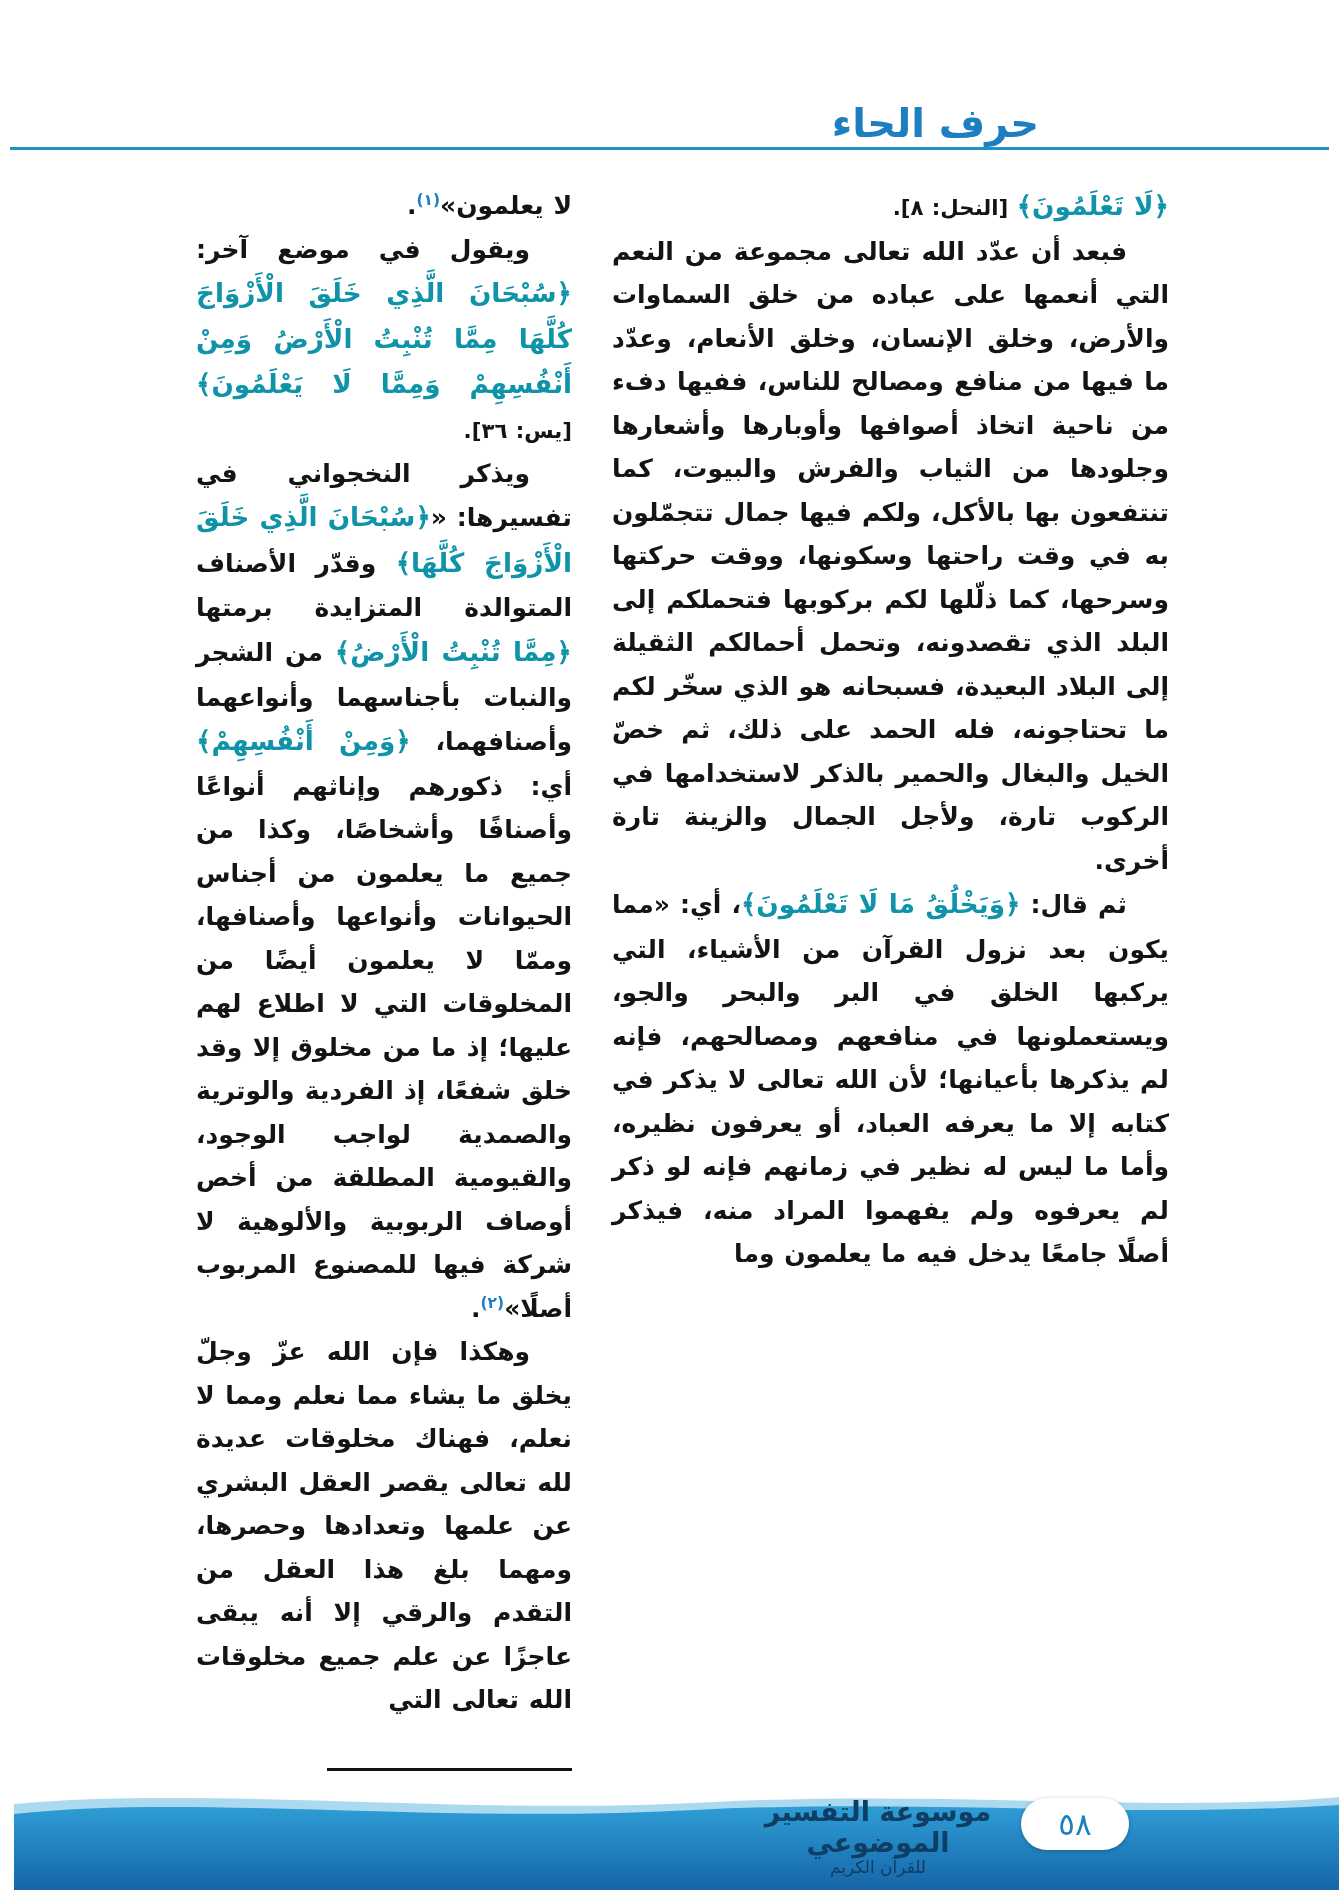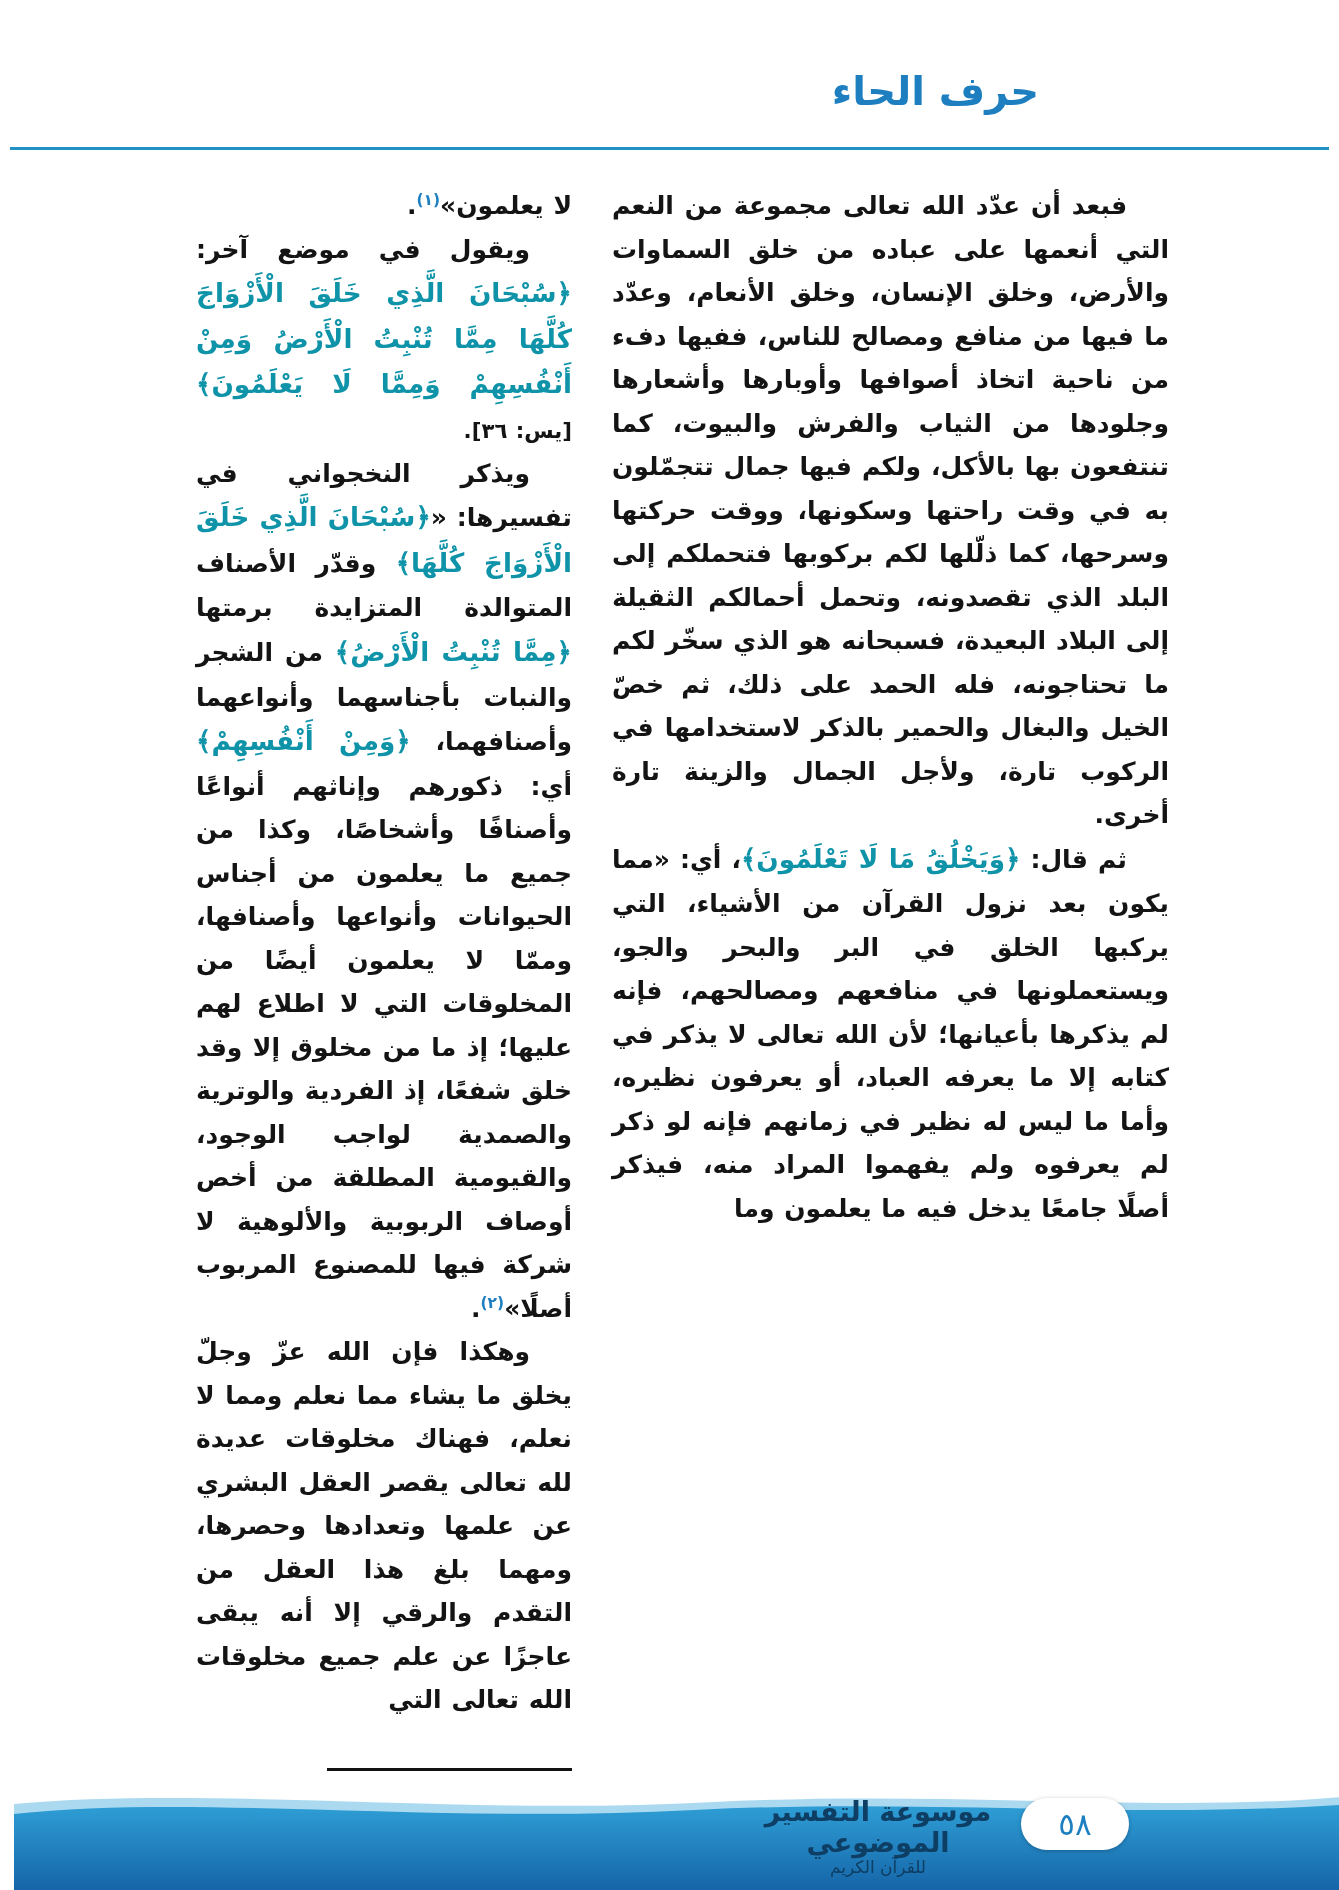--- a/index.html
+++ b/index.html
@@ -7,21 +7,21 @@
   body {
     position:relative;
     overflow:hidden;
     background:#ffffff;
     direction:rtl;
     color:var(--text-black, #141414);
     font-family:"DejaVu Sans", sans-serif;
   }
 
   
-  .page-header { position:absolute; top:68px; right:300px; }
+  .page-header { position:absolute; top:100px; right:300px; }
   .section-title {
     color:var(--accent-blue, #1d7fc0);
     font-size:40px;
     font-weight:bold;
     letter-spacing:1px;
   }
   .header-rule {
     position:absolute; top:147px; left:10px; right:10px;
     height:3px; background:var(--rule-blue, #2191c6);
   }
@@ -97,20 +97,21 @@
 <body>
 
 <header class="page-header">
   <div class="section-title">حرف الحاء</div>
 </header>
 
 <div class="header-rule"></div>
 
 <main class="content">
   <section class="column col-right" id="col-right">
+      <p class="para"><span class="seg-verse">﴿لَا تَعْلَمُونَ﴾</span><span class="seg-ref"> [النحل: ٨].</span></p>
       <p class="para indent"><span class="seg-text">فبعد أن عدّد الله تعالى مجموعة من النعم التي أنعمها على عباده من خلق السماوات والأرض، وخلق الإنسان، وخلق الأنعام، وعدّد ما فيها من منافع ومصالح للناس، ففيها دفء من ناحية اتخاذ أصوافها وأوبارها وأشعارها وجلودها من الثياب والفرش والبيوت، كما تنتفعون بها بالأكل، ولكم فيها جمال تتجمّلون به في وقت راحتها وسكونها، ووقت حركتها وسرحها، كما ذلّلها لكم بركوبها فتحملكم إلى البلد الذي تقصدونه، وتحمل أحمالكم الثقيلة إلى البلاد البعيدة، فسبحانه هو الذي سخّر لكم ما تحتاجونه، فله الحمد على ذلك، ثم خصّ الخيل والبغال والحمير بالذكر لاستخدامها في الركوب تارة، ولأجل الجمال والزينة تارة أخرى.</span></p>
       <p class="para indent"><span class="seg-text">ثم قال: </span><span class="seg-verse">﴿وَيَخْلُقُ مَا لَا تَعْلَمُونَ﴾</span><span class="seg-text">، أي: «مما يكون بعد نزول القرآن من الأشياء، التي يركبها الخلق في البر والبحر والجو، ويستعملونها في منافعهم ومصالحهم، فإنه لم يذكرها بأعيانها؛ لأن الله تعالى لا يذكر في كتابه إلا ما يعرفه العباد، أو يعرفون نظيره، وأما ما ليس له نظير في زمانهم فإنه لو ذكر لم يعرفوه ولم يفهموا المراد منه، فيذكر أصلًا جامعًا يدخل فيه ما يعلمون وما</span></p>
     </section>
   <section class="column col-left">
     <div id="col-left-paras">
         <p class="para"><span class="seg-text">لا يعلمون»</span><span class="seg-fn">(١)</span><span class="seg-text">.</span></p>
         <p class="para indent"><span class="seg-text">ويقول في موضع آخر: </span><span class="seg-verse">﴿سُبْحَانَ الَّذِي خَلَقَ الْأَزْوَاجَ كُلَّهَا مِمَّا تُنْبِتُ الْأَرْضُ وَمِنْ أَنْفُسِهِمْ وَمِمَّا لَا يَعْلَمُونَ﴾</span><span class="seg-ref"> [يس: ٣٦].</span></p>
         <p class="para indent"><span class="seg-text">ويذكر النخجواني في تفسيرها: «</span><span class="seg-verse">﴿سُبْحَانَ الَّذِي خَلَقَ الْأَزْوَاجَ كُلَّهَا﴾</span><span class="seg-text"> وقدّر الأصناف المتوالدة المتزايدة برمتها </span><span class="seg-verse">﴿مِمَّا تُنْبِتُ الْأَرْضُ﴾</span><span class="seg-text"> من الشجر والنبات بأجناسهما وأنواعهما وأصنافهما، </span><span class="seg-verse">﴿وَمِنْ أَنْفُسِهِمْ﴾</span><span class="seg-text"> أي: ذكورهم وإناثهم أنواعًا وأصنافًا وأشخاصًا، وكذا من جميع ما يعلمون من أجناس الحيوانات وأنواعها وأصنافها، وممّا لا يعلمون أيضًا من المخلوقات التي لا اطلاع لهم عليها؛ إذ ما من مخلوق إلا وقد خلق شفعًا، إذ الفردية والوترية والصمدية لواجب الوجود، والقيومية المطلقة من أخص أوصاف الربوبية والألوهية لا شركة فيها للمصنوع المربوب أصلًا»</span><span class="seg-fn">(٢)</span><span class="seg-text">.</span></p>
         <p class="para indent"><span class="seg-text">وهكذا فإن الله عزّ وجلّ يخلق ما يشاء مما نعلم ومما لا نعلم، فهناك مخلوقات عديدة لله تعالى يقصر العقل البشري عن علمها وتعدادها وحصرها، ومهما بلغ هذا العقل من التقدم والرقي إلا أنه يبقى عاجزًا عن علم جميع مخلوقات الله تعالى التي</span></p>
       </div>

